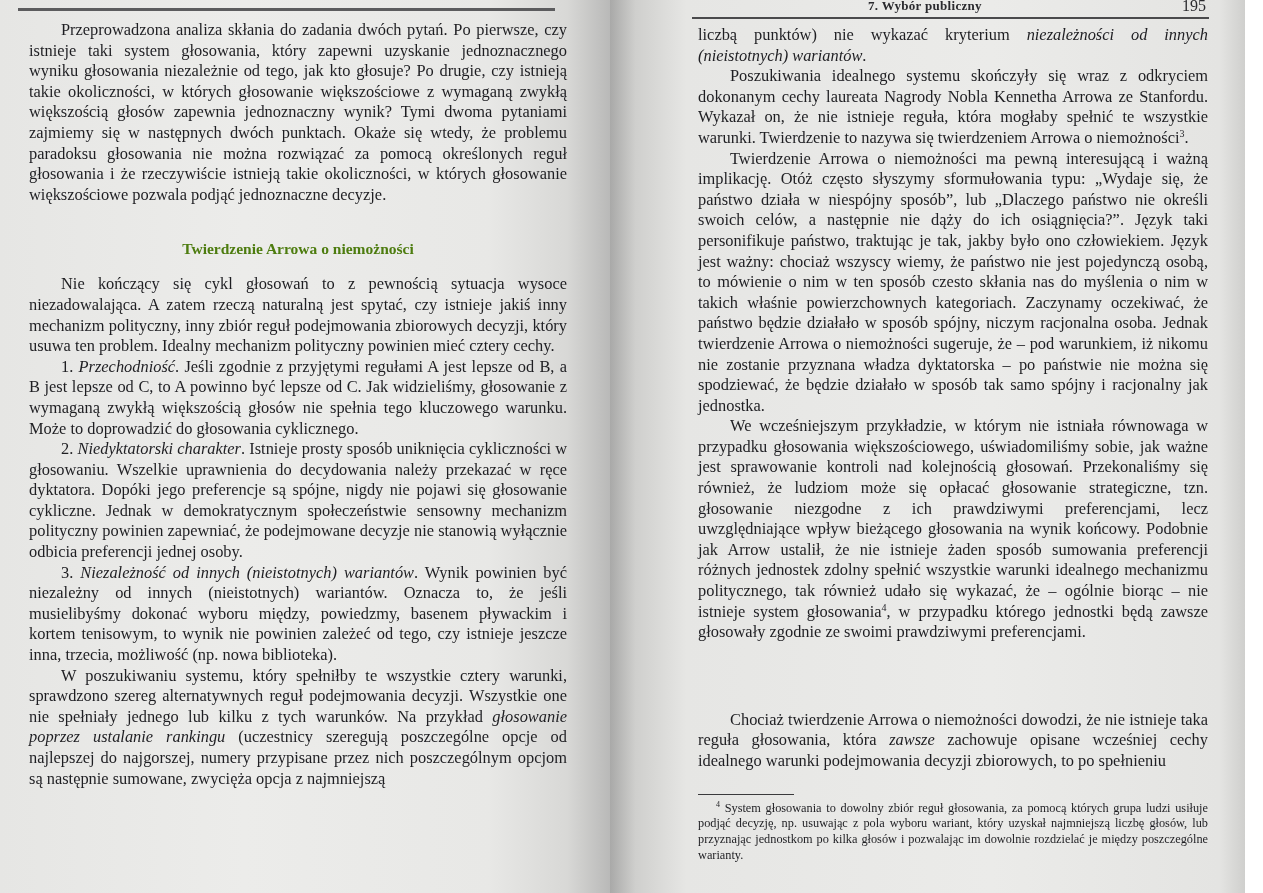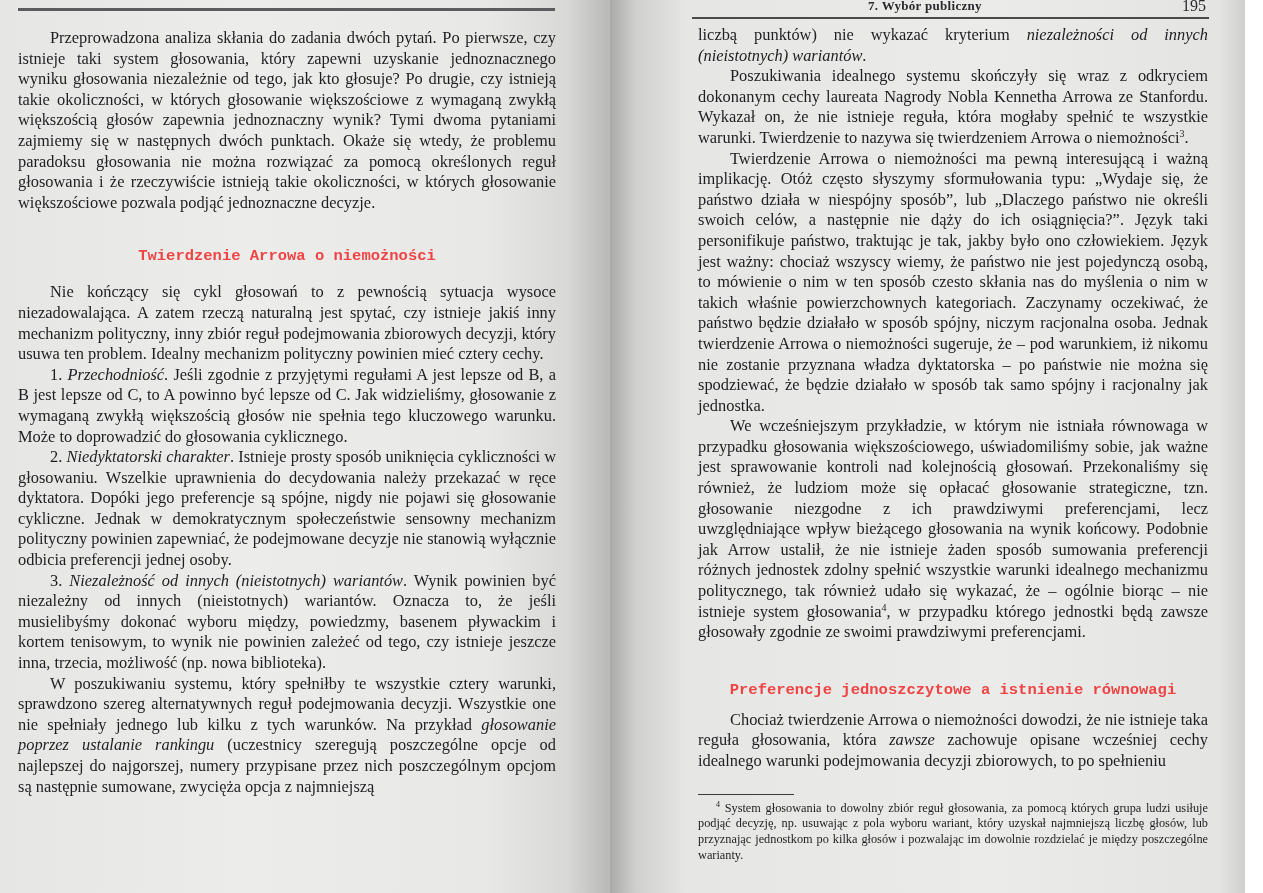--- a/index.html
+++ b/index.html
@@ -18,37 +18,37 @@
     background: linear-gradient(to right, #e6e6e4 0%, #ececea 40%, #e8e8e6 80%, #d8d8d6 93%, #b9b9b8 100%);
   }
   .page-right {
     left: 610px; width: 635px;
     background: linear-gradient(to right, #a9a9a8 0%, #cfcfcd 4%, #e6e6e4 12%, #ebebe9 60%, #e4e4e2 96%, #cfcfcd 100%);
   }
   .edge-white { position: absolute; left: 1245px; top: 0; width: 18px; height: 893px; background: #ffffff; }
 
   
   .left-rule { position: absolute; left: 18px; top: 8px; width: 537px; height: 3px; background: #5c5c5e; }
-  .left-body { position: absolute; left: 18px; top: 20px; width: 538px; margin-top: 8px; }
+  .left-body { position: absolute; left: 29px; top: 20px; width: 538px; }
   
   .right-header { position: absolute; left: 698px; top: -2px; width: 508px; height: 18px; }
   .running-title { position: absolute; left: 170px; top: 0; font-weight: bold; font-size: 13px; color: #2a2a2e; letter-spacing: 0.3px; }
   .page-number { position: absolute; right: 0; top: -1px; font-size: 16px; color: #2a2a2e; }
   .right-rule { position: absolute; left: 692px; top: 17px; width: 517px; height: 2px; background: #4a4a4c; }
   .right-body { position: absolute; left: 698px; top: 25px; width: 510px; }
 
   p.t {
     margin: 0; font-size: 16.4px; line-height: 20.6px; text-align: justify;
     text-indent: 32px;
   }
   p.t.noind { text-indent: 0; }
   h3.sec {
-    font-family: Liberation Mono, monospace;
+    font-family: Liberation Serif, serif;
     font-weight: bold; font-size: 15.5px; line-height: 19px; text-align: center;
-    margin: 0; color: #ef4444;
+    margin: 0; color: #4d7c0f;
   }
   .left-body h3.sec { margin: 34px 0 16px 0; }
   .right-body h3.sec { margin: 38px 0 10px 0; }
   i { font-style: italic; }
   b { font-weight: normal; }
   sup { font-size: 10px; line-height: 0; vertical-align: super; }
 
   .fn-rule { width: 96px; height: 1px; background: #3a3a3c; margin: 22px 0 6px 0; }
   p.fn {
     margin: 0; font-size: 12.3px; line-height: 15.8px; text-align: justify; text-indent: 18px;
@@ -86,21 +86,21 @@
 
   <div class="right-body">
     <p class="t noind"><span>liczbą punktów) nie wykazać kryterium </span><i>niezależności od innych (nieistotnych) wariantów</i><span>.</span></p>
 
     <p class="t"><span>Poszukiwania idealnego systemu skończyły się wraz z odkryciem dokonanym cechy laureata Nagrody Nobla Kennetha Arrowa ze Stanfordu. Wykazał on, że nie istnieje reguła, która mogłaby spełnić te wszystkie warunki. Twierdzenie to nazywa się </span><b>twierdzeniem Arrowa o niemożności</b><sup>3</sup><span>.</span></p>
 
     <p class="t">Twierdzenie Arrowa o niemożności ma pewną interesującą i ważną implikację. Otóż często słyszymy sformułowania typu: „Wydaje się, że państwo działa w niespójny sposób”, lub „Dlaczego państwo nie określi swoich celów, a następnie nie dąży do ich osiągnięcia?”. Język taki personifikuje państwo, traktując je tak, jakby było ono człowiekiem. Język jest ważny: chociaż wszyscy wiemy, że państwo nie jest pojedynczą osobą, to mówienie o nim w ten sposób czesto skłania nas do myślenia o nim w takich właśnie powierzchownych kategoriach. Zaczynamy oczekiwać, że państwo będzie działało w sposób spójny, niczym racjonalna osoba. Jednak twierdzenie Arrowa o niemożności sugeruje, że – pod warunkiem, iż nikomu nie zostanie przyznana władza dyktatorska – po państwie nie można się spodziewać, że będzie działało w sposób tak samo spójny i racjonalny jak jednostka.</p>
 
     <p class="t"><span>We wcześniejszym przykładzie, w którym nie istniała równowaga w przypadku głosowania większościowego, uświadomiliśmy sobie, jak ważne jest sprawowanie kontroli nad kolejnością głosowań. Przekonaliśmy się również, że ludziom może się opłacać głosowanie strategiczne, tzn. głosowanie niezgodne z ich prawdziwymi preferencjami, lecz uwzględniające wpływ bieżącego głosowania na wynik końcowy. Podobnie jak Arrow ustalił, że nie istnieje żaden sposób sumowania preferencji różnych jednostek zdolny spełnić wszystkie warunki idealnego mechanizmu politycznego, tak również udało się wykazać, że – ogólnie biorąc – nie istnieje system głosowania</span><sup>4</sup><span>, w przypadku którego jednostki będą zawsze głosowały zgodnie ze swoimi prawdziwymi preferencjami.</span></p>
 
-    <h3 class="sec"><span>Preferencje jednoszczytowe a istnienie równowagi</span><br></h3>
+    <h3 class="sec"><br></h3>
 
     <p class="t"><span>Chociaż twierdzenie Arrowa o niemożności dowodzi, że nie istnieje taka reguła głosowania, która </span><i>zawsze</i><span> zachowuje opisane wcześniej cechy idealnego warunki podejmowania decyzji zbiorowych, to po spełnieniu</span></p>
 
     <div class="fn-rule"></div>
     <p class="fn"><sup>4</sup><span> System głosowania to dowolny zbiór reguł głosowania, za pomocą których grupa ludzi usiłuje podjąć decyzję, np. usuwając z pola wyboru wariant, który uzyskał najmniejszą liczbę głosów, lub przyznając jednostkom po kilka głosów i pozwalając im dowolnie rozdzielać je między poszczególne warianty.</span></p>
   </div>
 
   <div class="edge-white"></div>
 </div>
 

